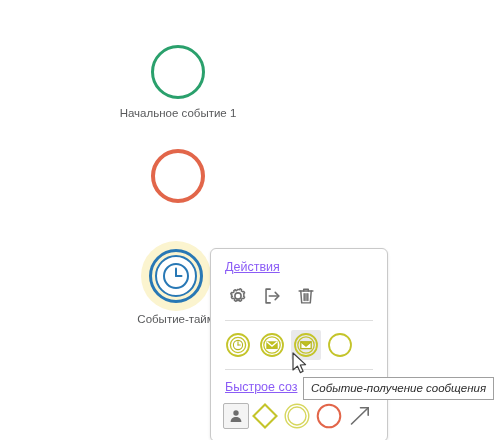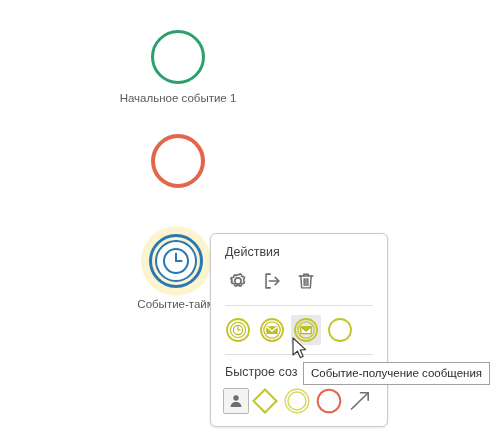--- a/index.html
+++ b/index.html
@@ -14,20 +14,21 @@
     overflow: hidden;
     font-family: "Liberation Sans", "DejaVu Sans", sans-serif;
     -webkit-font-smoothing: antialiased;
   }
 
   
   #canvas {
     position: absolute;
     inset: 0;
     background: #ffffff;
+    margin-top: 15px;
   }
 
   
   .node {
     position: absolute;
     width: 120px;
     text-align: center;
   }
   .node-shape {
     width: 54px;
@@ -92,24 +93,25 @@
     width: 178px;
     background: #ffffff;
     border: 1px solid #c9c9c9;
     border-radius: 6px;
     box-shadow: 0 1px 3px rgba(0,0,0,0.10);
     box-sizing: border-box;
     padding: 10px 0 10px 0;
   }
   .section-title {
     font-size: 12.5px;
-    color: #404040;
+    color: #8b5cf6;
     padding: 0 14px;
     margin-bottom: 5px;
     line-height: 17px;
+    text-decoration: underline;
   }
   .icon-row {
     display: flex;
     align-items: center;
     padding: 0 12px;
     gap: 4px;
   }
   .icon-btn {
     width: 30px;
     height: 30px;
@@ -138,20 +140,21 @@
     left: 303px;
     top: 362px;
     background: #ffffff;
     border: 1px solid #a0a0a0;
     color: #2b2b2b;
     font-size: 11.5px;
     line-height: 15px;
     padding: 3px 7px;
     white-space: nowrap;
     box-sizing: border-box;
+    font-style: italic;
   }
 
   
   #cursor {
     position: absolute;
     left: 292px;
     top: 337px;
     width: 18px;
     height: 24px;
     pointer-events: none;

